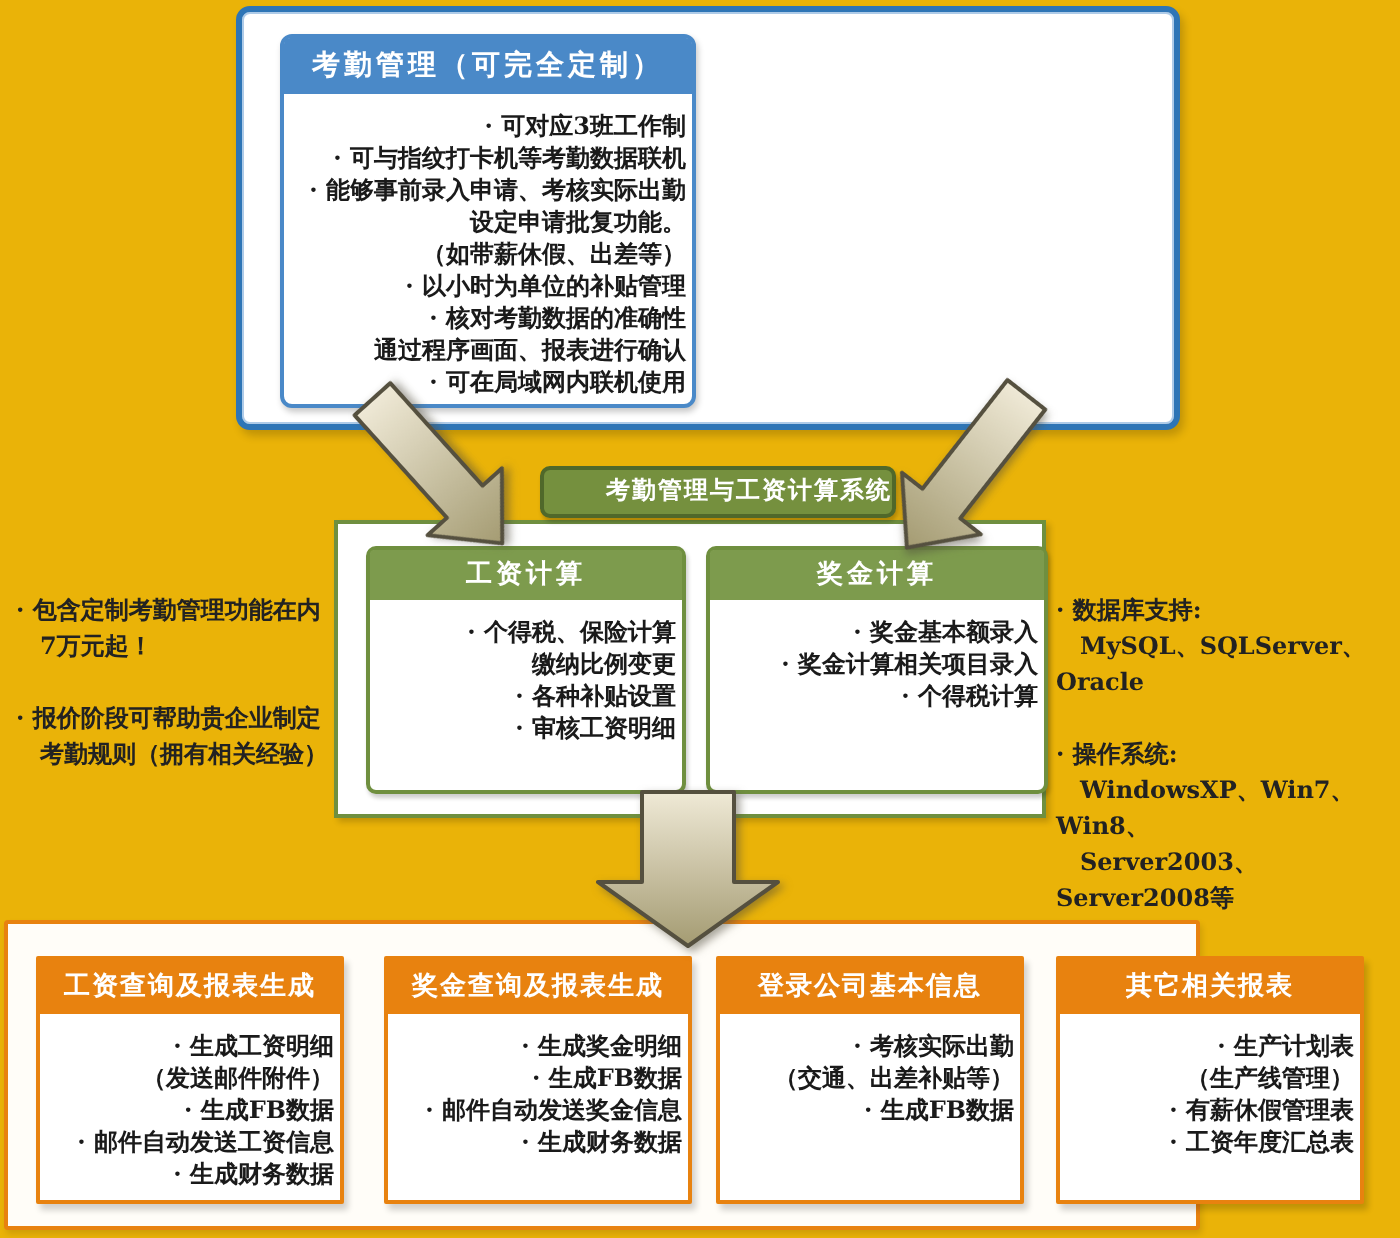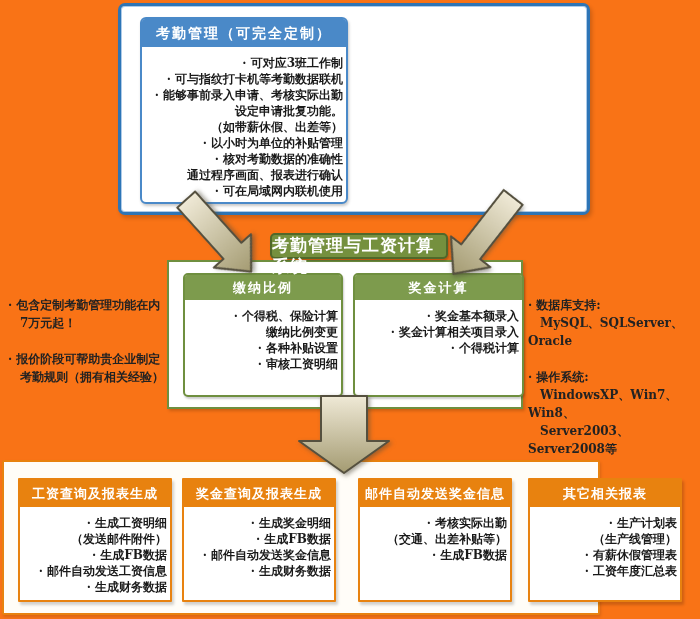--- a/index.html
+++ b/index.html
@@ -1,18 +1,18 @@
 <!DOCTYPE html>
 <html><head>
 <meta charset="utf-8">
 <title>考勤管理与工资计算系统</title>
 <style>
   html,body { margin:0; padding:0; background:#ffffff; }
   .stage {
-    position:relative; width:700px; height:619px; background:#f97316;
+    position:relative; width:700px; height:619px; background:#eab308;
     font-family:"DejaVu Sans", sans-serif; overflow:hidden;
   }
   
   .fbox { position:absolute; background:#ffffff; box-sizing:border-box; }
   .hd {
     color:#ffffff; font-weight:bold; text-align:center; letter-spacing:2px;
     font-family:"DejaVu Sans", sans-serif;
   }
   .lines {
     white-space:pre-wrap;
@@ -27,21 +27,21 @@
     border:3px solid #2e75b6; border-radius:7px; background:#ffffff;
     box-shadow: inset 0 0 0 1px #aecbe8, 2px 3px 4px rgba(0,0,0,.18);
     box-sizing:border-box;
   }
   .bluebox { border:2px solid #4a89c8; border-radius:6px; box-shadow:1px 2px 3px rgba(0,0,0,.22); }
   .bluebox .hd { background:#4a89c8; height:28px; line-height:28px; font-size:14px; border-radius:3px 3px 0 0; }
   
   .green-label {
     position:absolute; left:270px; top:233px; width:178px; height:26px;
     background:#75903e; border:2px solid #50682a; border-radius:5px;
-    color:#fff; font-weight:bold; font-size:17px; line-height:21px; text-align:left;
+    color:#fff; font-weight:bold; font-size:12px; line-height:21px; text-align:right;
     letter-spacing:1px; box-sizing:border-box; box-shadow:1px 2px 2px rgba(0,0,0,.25);
     z-index:4;
   }
   .panel-green {
     position:absolute; left:167px; top:260px; width:356px; height:149px;
     border:2px solid #6f8f3f; background:#ffffff; box-sizing:border-box;
     box-shadow:2px 2px 3px rgba(0,0,0,.18);
   }
   .greenbox { border:2px solid #6f8f3f; border-radius:5px; box-shadow:1px 2px 2px rgba(0,0,0,.2); }
   .greenbox .hd { background:#7d9b4d; height:25px; line-height:25px; font-size:13px; border-radius:2px 2px 0 0; }
@@ -112,21 +112,21 @@
           <stop offset="1" stop-color="#a49b72"></stop>
       </linearGradient>
     </defs>
     <polygon points="25,1 71,1 71,46 93,46 48,78 3,46 25,46" fill="url(#g3)" stroke="#55503f" stroke-width="2" stroke-linejoin="round"></polygon>
   </svg>
 
   <div class="green-label">考勤管理与工资计算系统</div>
 
   <div class="panel-green">
     <div class="fbox greenbox" style="left:14px; top:11px; width:160px; height:124px;">
-      <div class="hd">缴纳比例</div>
+      <div class="hd">工资计算</div>
       <div class="lines">· 个得税、保险计算
 　　缴纳比例变更
 · 各种补贴设置
 · 审核工资明细</div>
     </div>
     <div class="fbox greenbox" style="left:184px; top:11px; width:171px; height:124px;">
       <div class="hd">奖金计算</div>
       <div class="lines">· 奖金基本额录入
 · 奖金计算相关项目录入
 · 个得税计算</div>
@@ -147,29 +147,29 @@
 
   <div class="panel-orange">
     <div class="fbox orangebox" style="left:14px; top:16px; width:154px; height:124px;">
       <div class="hd">工资查询及报表生成</div>
       <div class="lines">· 生成工资明细
 　（发送邮件附件）
 · 生成FB数据
 · 邮件自动发送工资信息
 · 生成财务数据</div>
     </div>
-    <div class="fbox orangebox" style="left:178px; top:16px; width:154px; height:124px;">
+    <div class="fbox orangebox" style="left:188px; top:16px; width:154px; height:124px;">
       <div class="hd">奖金查询及报表生成</div>
       <div class="lines">· 生成奖金明细
 · 生成FB数据
 · 邮件自动发送奖金信息
 · 生成财务数据</div>
     </div>
     <div class="fbox orangebox" style="left:354px; top:16px; width:154px; height:124px;">
-      <div class="hd">邮件自动发送奖金信息</div>
+      <div class="hd">登录公司基本信息</div>
       <div class="lines">· 考核实际出勤
 　（交通、出差补贴等）
 · 生成FB数据</div>
     </div>
     <div class="fbox orangebox" style="left:524px; top:16px; width:154px; height:124px;">
       <div class="hd">其它相关报表</div>
       <div class="lines">· 生产计划表
 　（生产线管理）
 · 有薪休假管理表
 · 工资年度汇总表</div>

